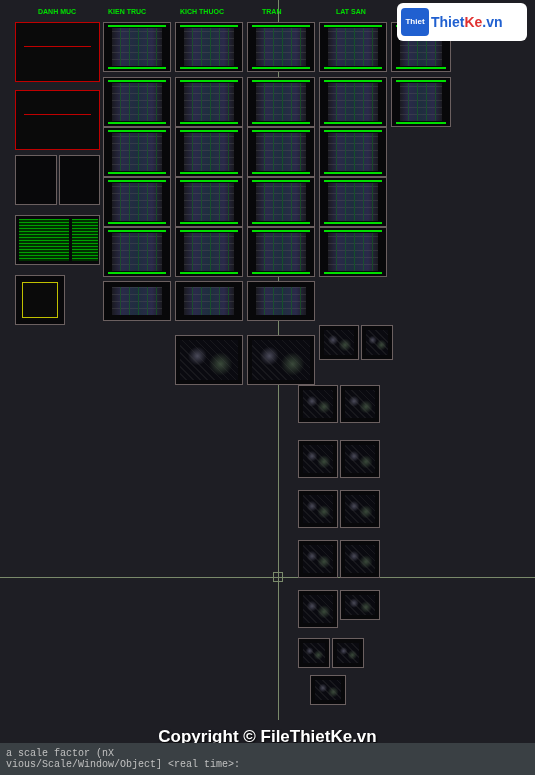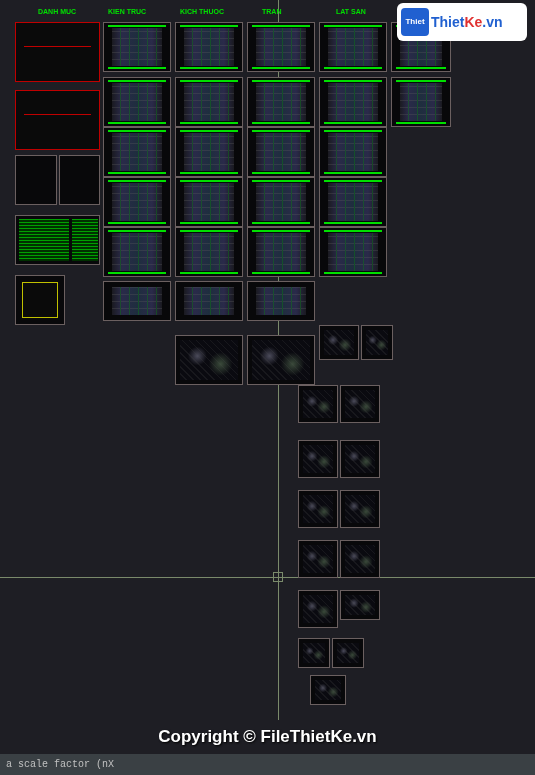--- a/index.html
+++ b/index.html
@@ -385,13 +385,14 @@
     <span class="logo-t1">Thiet</span>
       <span class="logo-t2">Ke</span>
       <span class="logo-t3">.vn</span>
   </div>
 </div>
 
 <div class="copyright">Copyright © FileThietKe.vn</div>
 
 <div class="command-area">
   <div class="command-line">a scale factor (nX</div>
+  <div class="command-line">vious/Scale/Window/Object] &lt;real time&gt;:</div>
 </div>
 
 </body></html>

